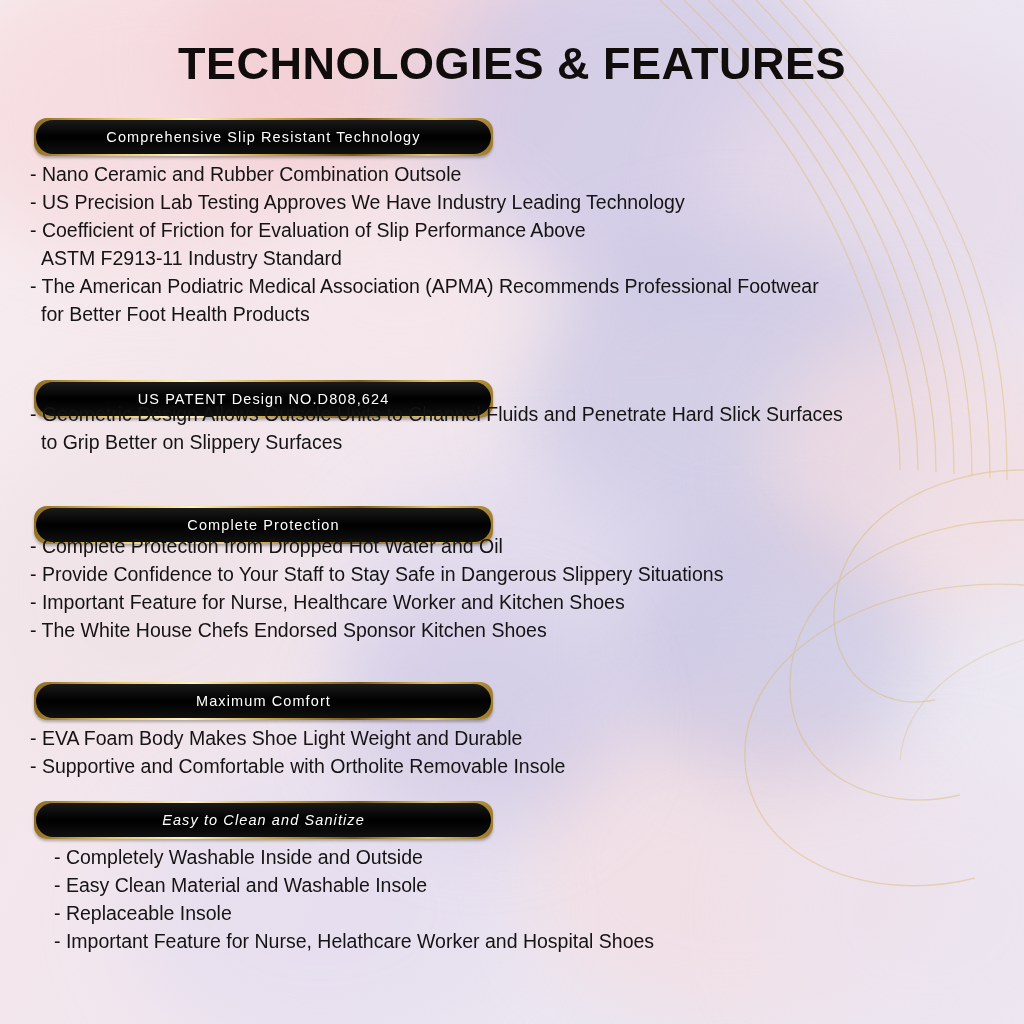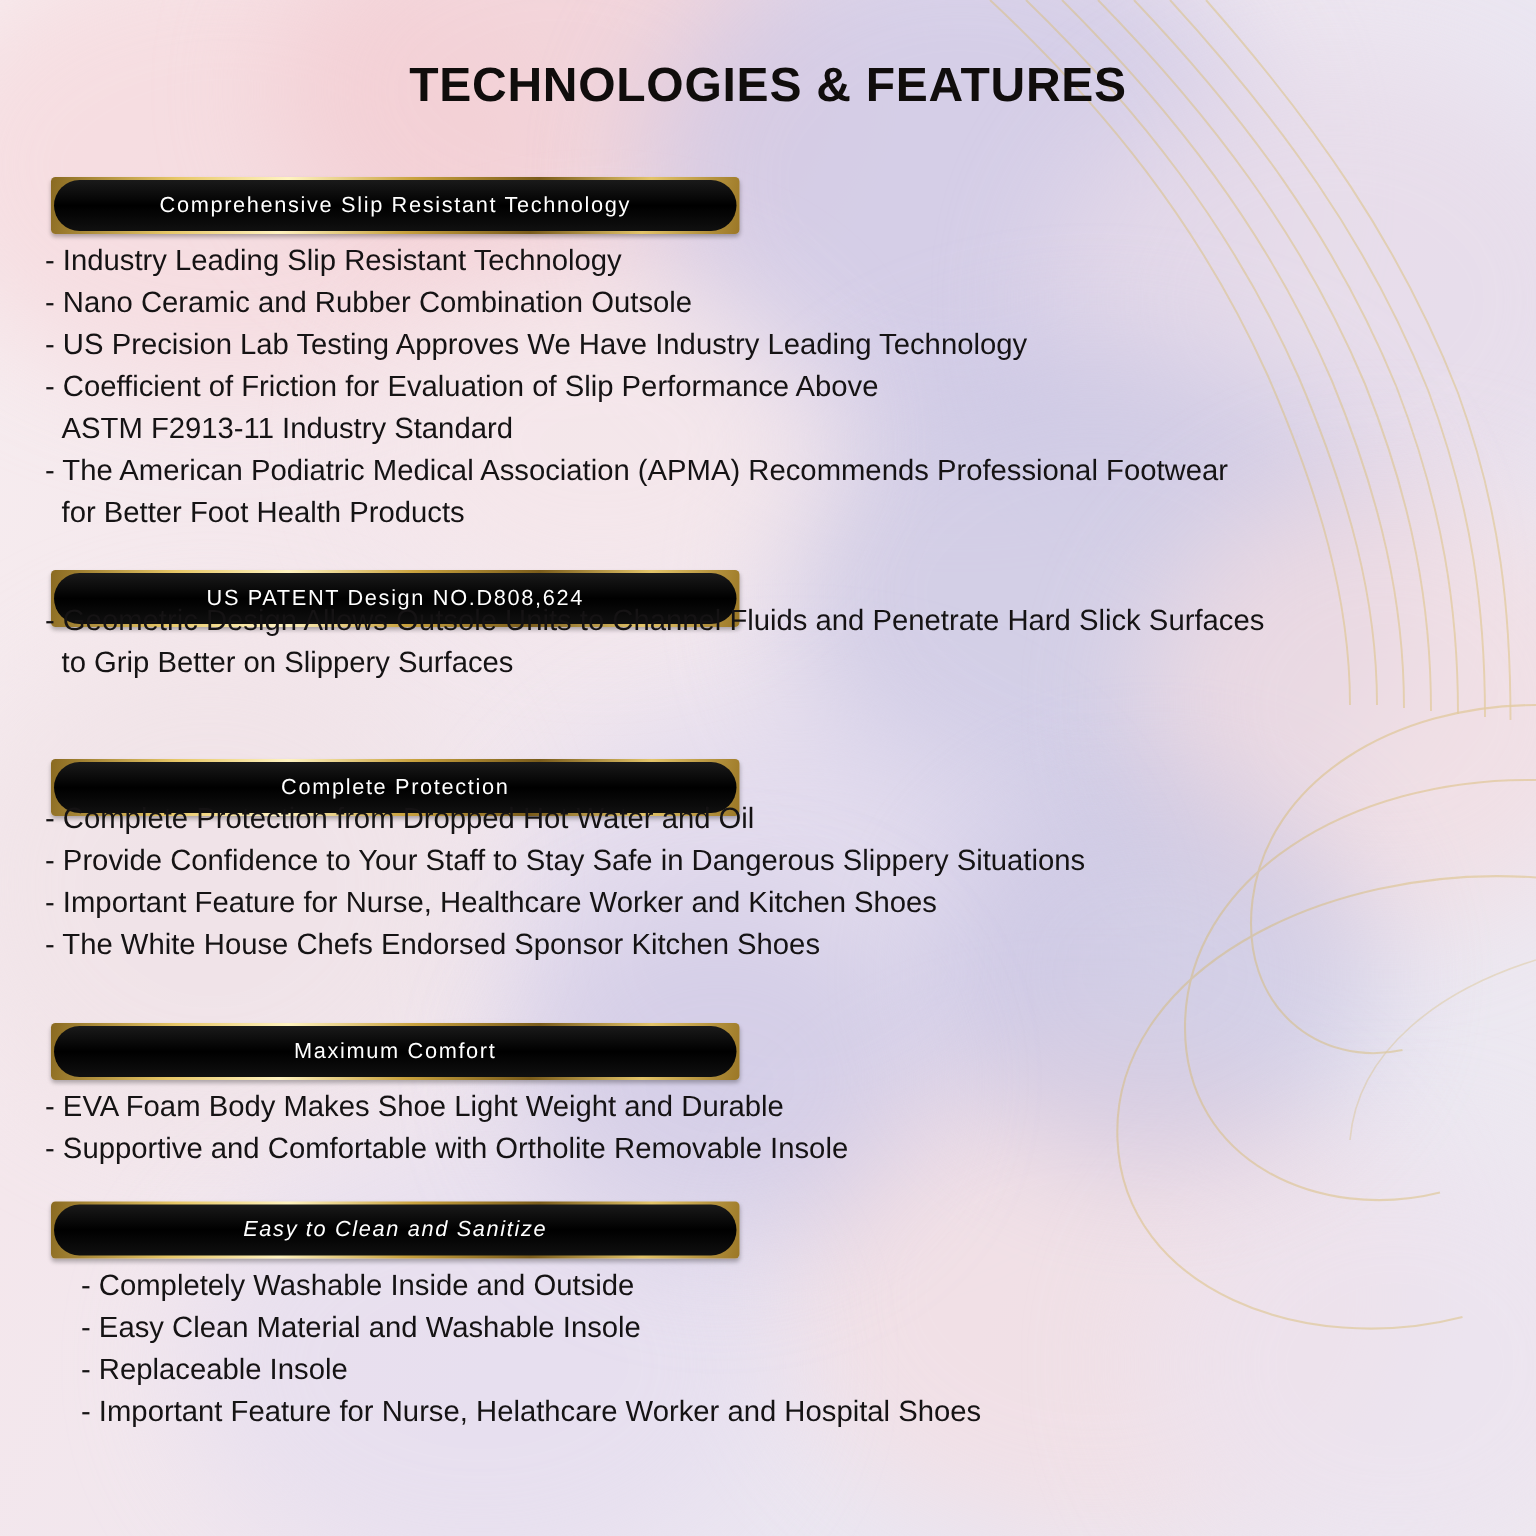--- a/index.html
+++ b/index.html
@@ -61,32 +61,32 @@
     width: 1024px;
     height: 1024px;
   }
 
   .title {
     position: absolute;
     top: 38px;
     left: 0;
     width: 1024px;
     text-align: center;
-    font-size: 32px;
+    font-size: 45px;
     font-weight: bold;
     letter-spacing: .5px;
     color: #100d0c;
     font-family: "Liberation Sans", sans-serif;
   }
 
   .section { position: absolute; left: 0; width: 1024px; }
   .pill-wrap {
     position: absolute;
     padding: 2px;
-    border-radius: 3px;
+    border-radius: 13px;
     background: linear-gradient(100deg,#8a6a21 0%, #e7c767 18%, #fff3c0 34%, #c9a23e 52%, #7a5c1b 70%, #e3c469 86%, #9b7726 100%);
     box-shadow: 0 2px 3px rgba(0,0,0,.28);
   }
   .pill-inner {
     height: 34px;
     border-radius: 19px;
     background: linear-gradient(180deg,#1a1a1a 0%, #000 50%, #101010 100%);
     display: flex;
     align-items: center;
     justify-content: center;
@@ -159,21 +159,20 @@
   <div class="content">
     <div class="title">TECHNOLOGIES &amp; FEATURES</div>
     <div id="sections-host">
         <div class="section">
           <div class="pill-wrap" style="left: 34px; top: 118px; width: 455px;">
             <div class="pill-inner">
               <div class="pill-text">Comprehensive Slip Resistant Technology</div>
             </div>
           </div>
           <div class="bullets" style="top: 160px;">
-            <div class="bullet">- Industry Leading Slip Resistant Technology</div>
             <div class="bullet">- Nano Ceramic and Rubber Combination Outsole</div>
             <div class="bullet">- US Precision Lab Testing Approves We Have Industry Leading Technology</div>
             <div class="bullet">- Coefficient of Friction for Evaluation of Slip Performance Above</div>
             <div class="bullet cont">ASTM F2913-11 Industry Standard</div>
             <div class="bullet">- The American Podiatric Medical Association (APMA) Recommends Professional Footwear</div>
             <div class="bullet cont">for Better Foot Health Products</div>
           </div>
         </div>
         <div class="section">
           <div class="pill-wrap" style="left: 34px; top: 380px; width: 455px;">

